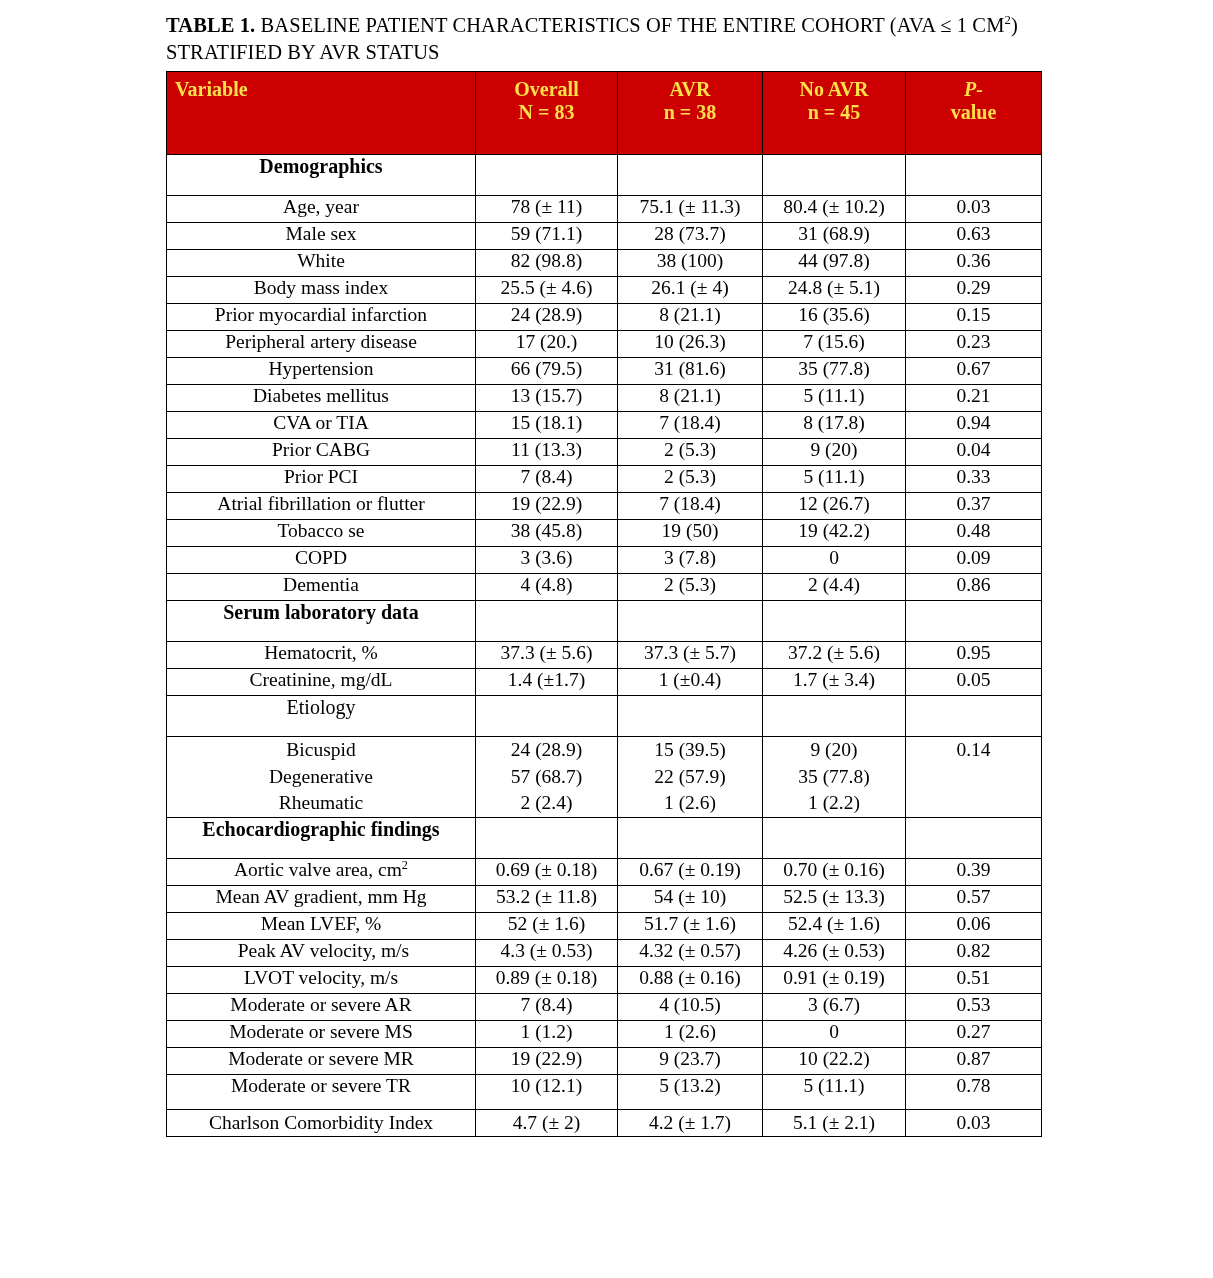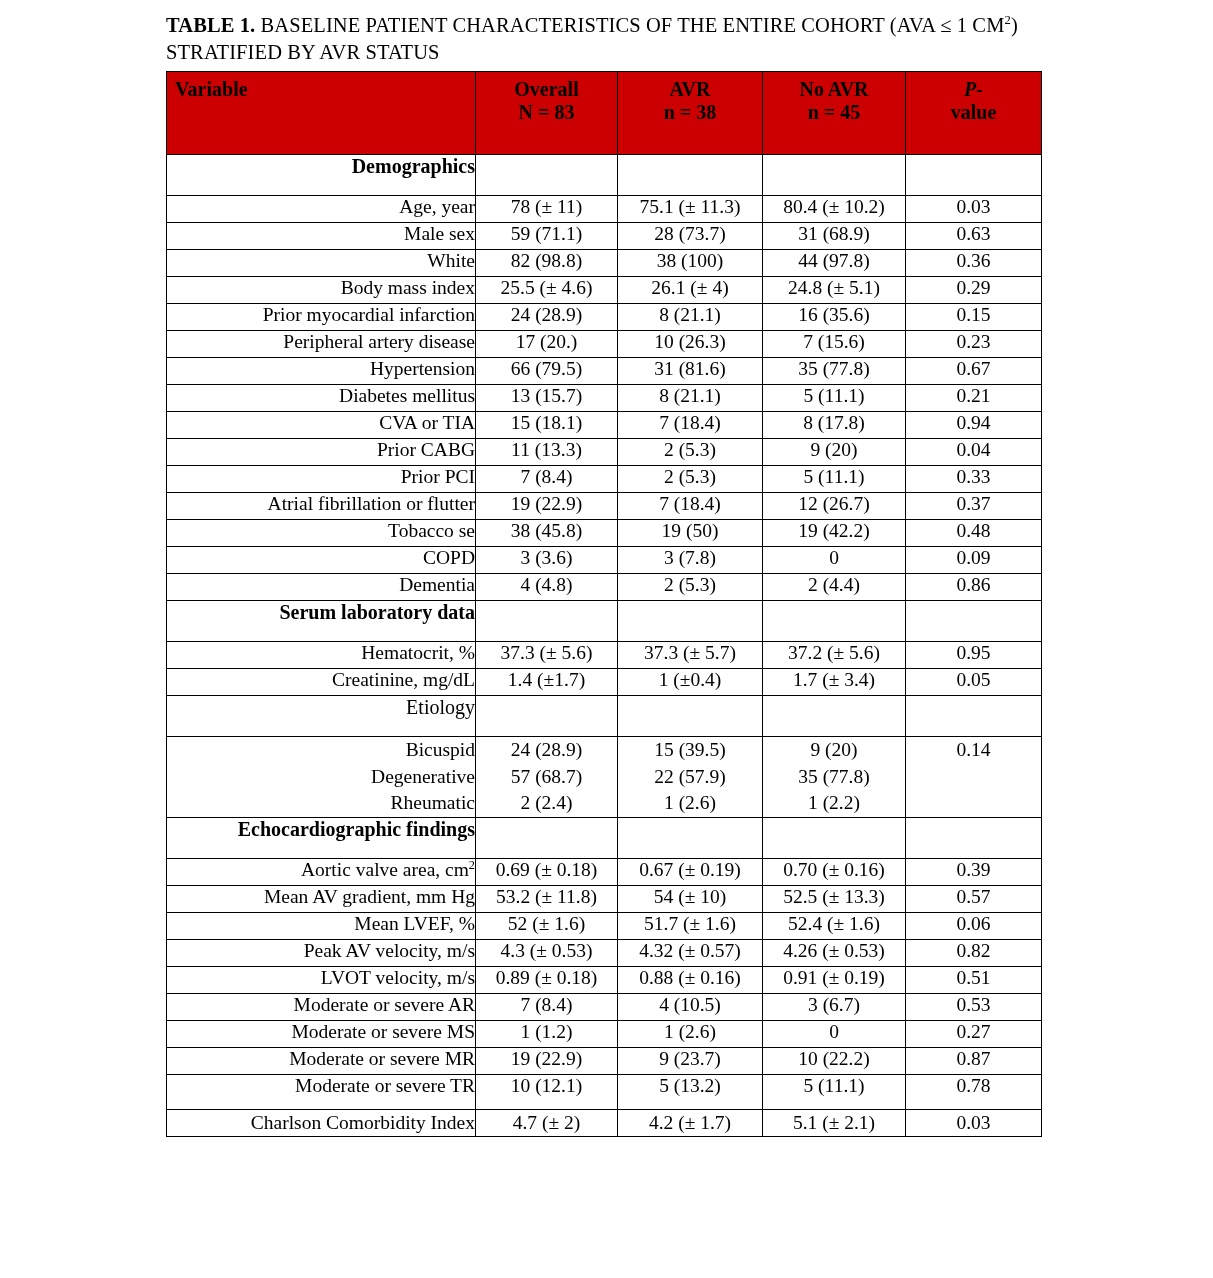--- a/index.html
+++ b/index.html
@@ -63,36 +63,36 @@
   #tbl td, #tbl th {
     border: 1.4px solid #000000;
     padding: 0;
     vertical-align: top;
     box-sizing: border-box;
   }
 
   
   #tbl thead th {
     background: #CC0000;
-    color: #000000;
+    color: #fde047;
     font-weight: bold;
     border-color: #000000;
     height: 83px;
     vertical-align: top;
     padding: 6px 8px 0 8px;
     font-size: 20px;
   }
   #tbl thead th.h-var { text-align: left; }
   #tbl thead th.h-num { }
   #tbl thead th .h-l2 { display: block; }
   #tbl thead th em.ital { font-style: italic; font-weight: bold; }
 
   
   .lbl {
-    text-align: right;
+    text-align: center;
     padding: 2px 4px 2px 9px;
     white-space: pre;
   }
   .num {
     text-align: center;
     padding: 2px 4px 2px 4px;
     white-space: pre;
   }
   .lbl sup { font-size: 0.63em; vertical-align: super; line-height: 0; }
 

